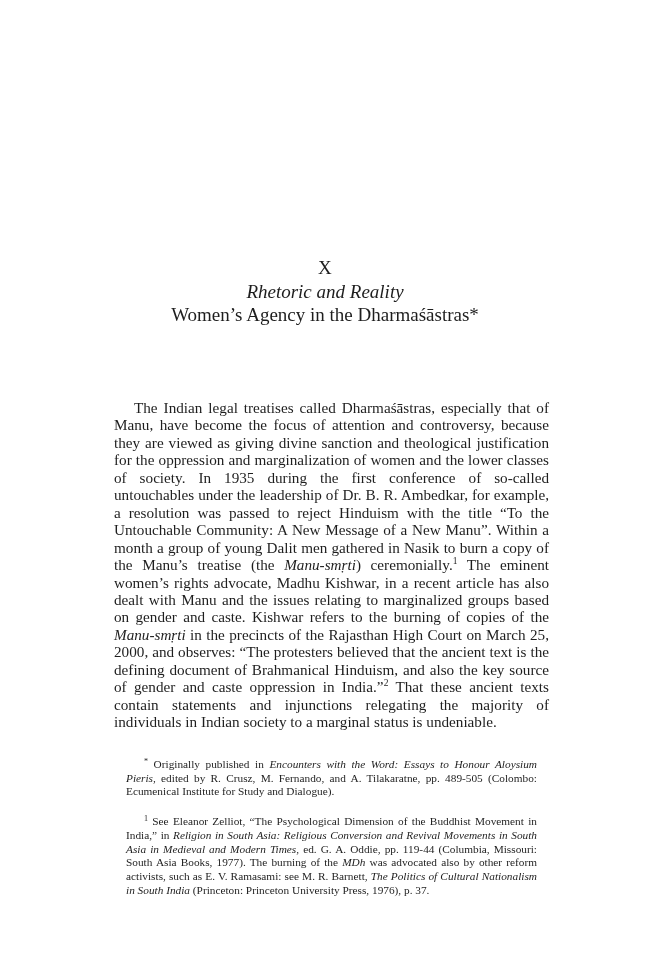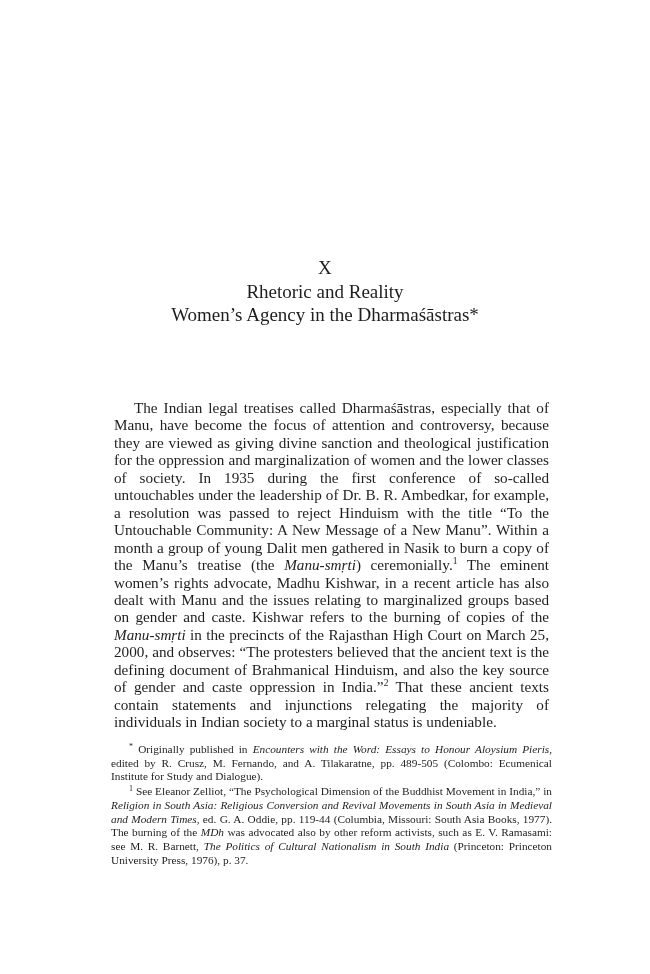--- a/index.html
+++ b/index.html
@@ -1,28 +1,28 @@
 <!DOCTYPE html>
 <html><head>
 <meta charset="utf-8">
 <style>
   html, body { margin: 0; padding: 0; background: #ffffff; }
   body { width: 650px; height: 974px; position: relative; overflow: hidden;
          font-family: "Liberation Serif", "DejaVu Serif", serif; color: #1e1e1e; }
   .page { position: absolute; left: 0; top: 0; width: 650px; height: 974px; }
   .chapter-head { position: absolute; left: 0; width: 650px; top: 256px; text-align: center; }
   .chapter-num { font-size: 19px; line-height: 24px; letter-spacing: 0.5px; }
-  .chapter-title { font-size: 19px; line-height: 23px; }
+  .chapter-title { font-style: italic; font-size: 19px; line-height: 23px; }
   .chapter-subtitle { font-size: 19px; line-height: 23px; }
   .body-text { position: absolute; left: 110px; width: 443px; top: 395px;
                font-size: 15.2px; line-height: 17.45px; text-align: justify; }
   .body-text p { margin: 4px; text-indent: 20px; }
   .footnotes { position: absolute; left: 110px; width: 443px; top: 742px;
                font-size: 11.3px; line-height: 13.7px; text-align: justify; }
-  .footnotes p { margin: 1px; text-indent: 18px; }
+  .footnotes p { margin: 16px; text-indent: 18px; }
   .fn-mark { font-size: 8px; vertical-align: 4px; line-height: 0; }
   .body-sup { font-size: 9.5px; vertical-align: 6px; line-height: 0; }
   i { font-style: italic; }
 </style>
 </head>
 <body>
 
 <div class="page">
 
   <div class="chapter-head">

